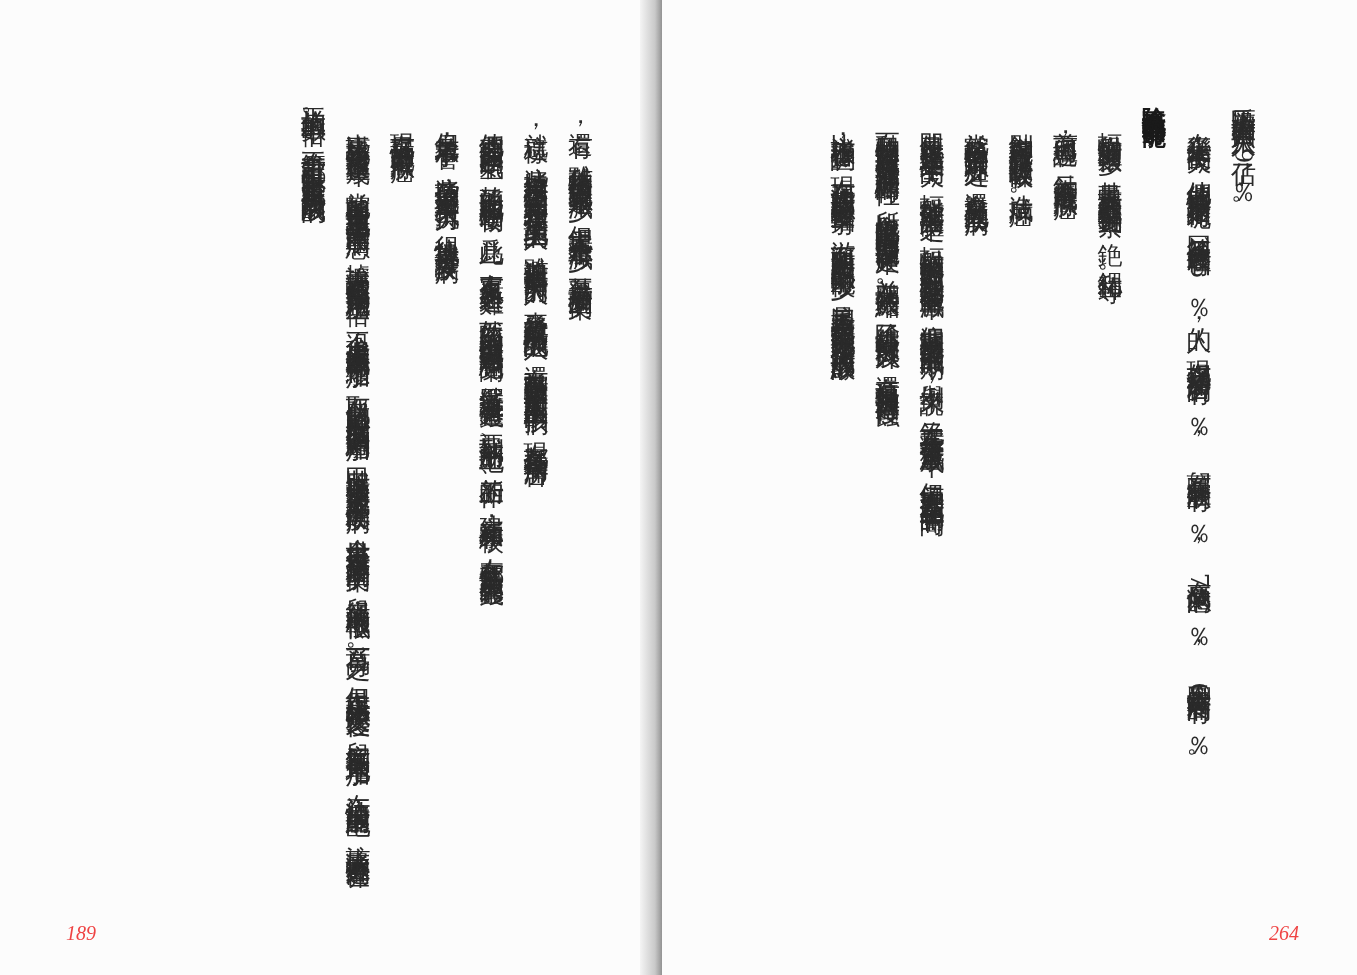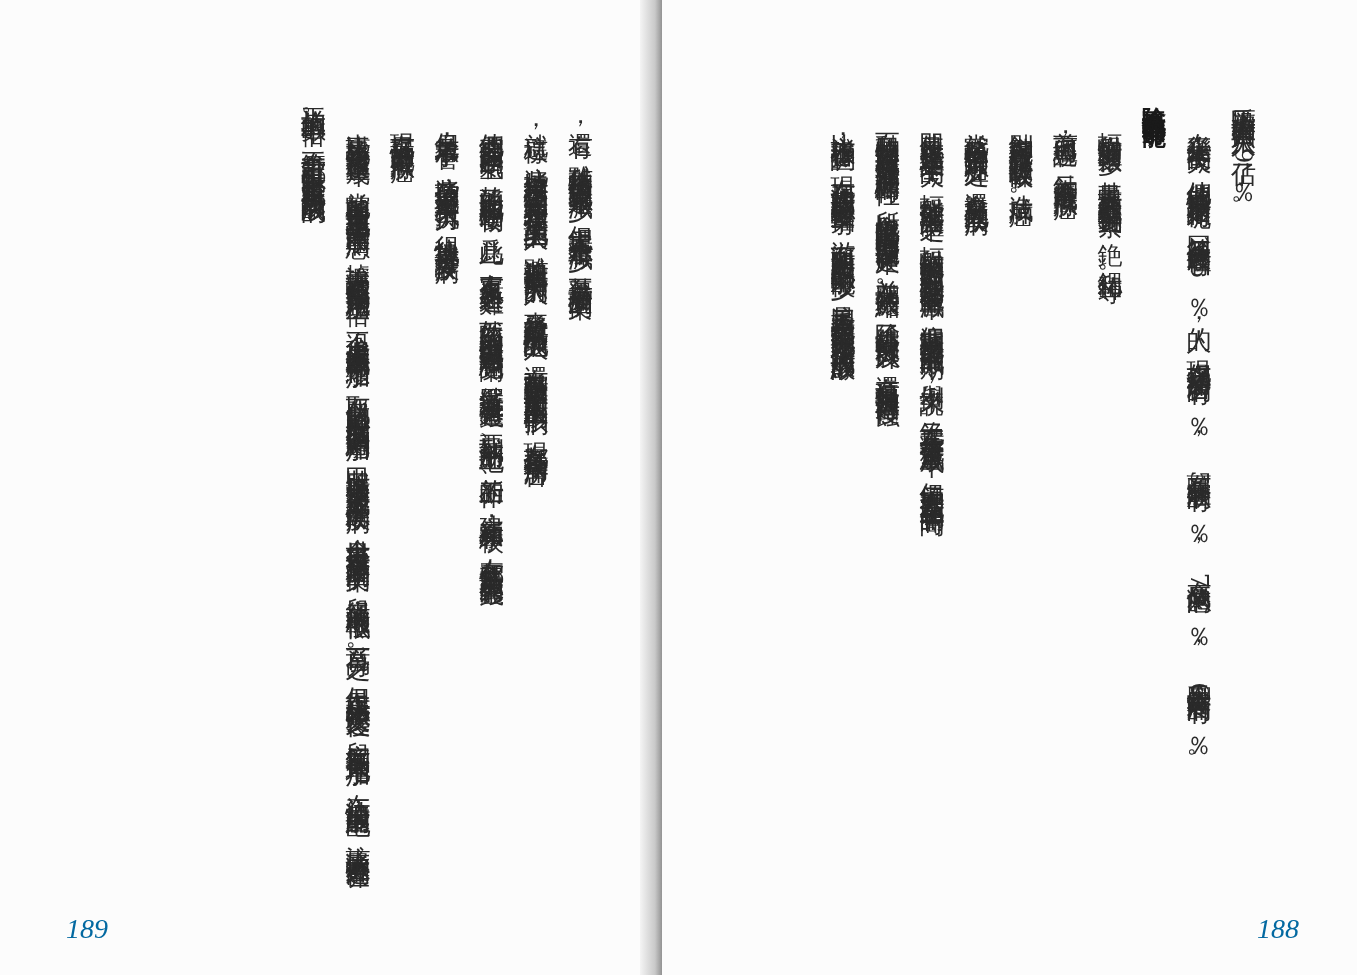--- a/index.html
+++ b/index.html
@@ -80,22 +80,22 @@
       font-family: "DejaVu Sans", "Liberation Sans", sans-serif;
       font-weight: bold;
       font-size: 24px;
       color: #1a1a1a;
     }
     .page-number {
       position: absolute;
       bottom: 30px;
       font-family: "Liberation Serif", "DejaVu Serif", serif;
       font-style: italic;
-      font-size: 28px;
-      color: #0369a1;
+      font-size: 20px;
+      color: #ef4444;
       text-align: center;
     }
     .page-right .page-number {
       right: 58px;
     }
     .page-left .page-number {
       left: 66px;
     }
   </style>
 </head>
@@ -124,16 +124,16 @@
       <p class="para">在災變十年後的今天，他們的健康情形又是如何呢？回答很健康的僅有1.5％的人，現在仍爲頭痛所苦的有75％，有頭暈症狀的有52％，有疲倦感的75％，手腳骨骼疼痛的有61％。</p>
       <h3 class="heading">陰魂不散的輻射能</h3>
       <p class="para">輻射物質的種類很多，其中最廣爲人知的就是輻射鈾元素、銫、鍶和鈽等。</p>
       <p class="para">前面已經說過，鈾元素會造成甲狀腺癌。</p>
       <p class="para">鈾則會與灰塵微粒一起被肺部吸收，造成肺癌。</p>
       <p class="para">當然這些輻射物質除了癌症之外，還會引發其他的疾病。</p>
       <p class="para">即使是在災變已經過了十年的今天，輻射能依然活在人體之中。輻射物質中的輻射能在經過一定期間後能量會減半，這個期間稱之爲輻射能的減半期。舉例來說，銫元素在三十年後就會減量成一半，但鈽元素則要花上兩萬年的時間。</p>
       <p class="para">而動植物體內甚至有種將輻射能儲存並濃縮的特性，所以會把吃進嘴巴的高度輻射能儲存起來，並在體內被濃縮。除了體外受輻射侵襲以外，還有這種輻射在體內進行侵蝕。</p>
       <p class="para">比方說根據調查，現在在河川底部的魚類含較多量輻射，游在河面附近的魚所含的輻射能較少，這是因爲含有大量輻射能的泥土堆積在河川底部的緣故。</p>
     </div>
-    <div class="page-number">188</div>
+    <div class="page-number">264</div>
   </div>
 
 </div>
 
 </body></html>

